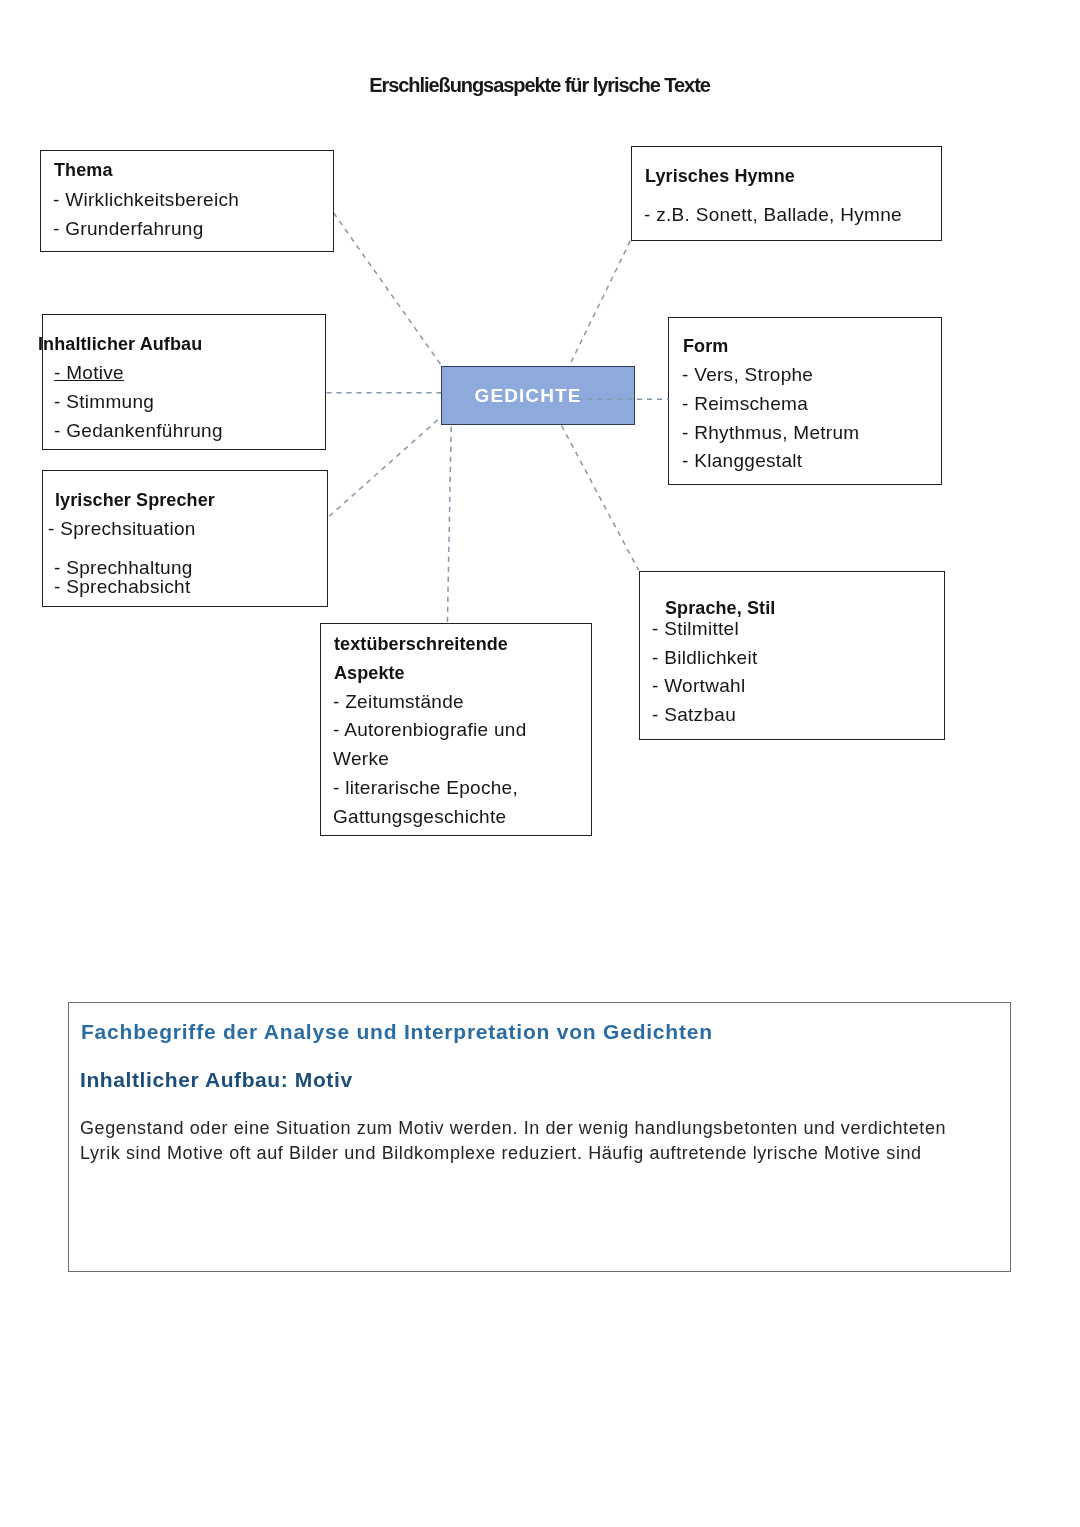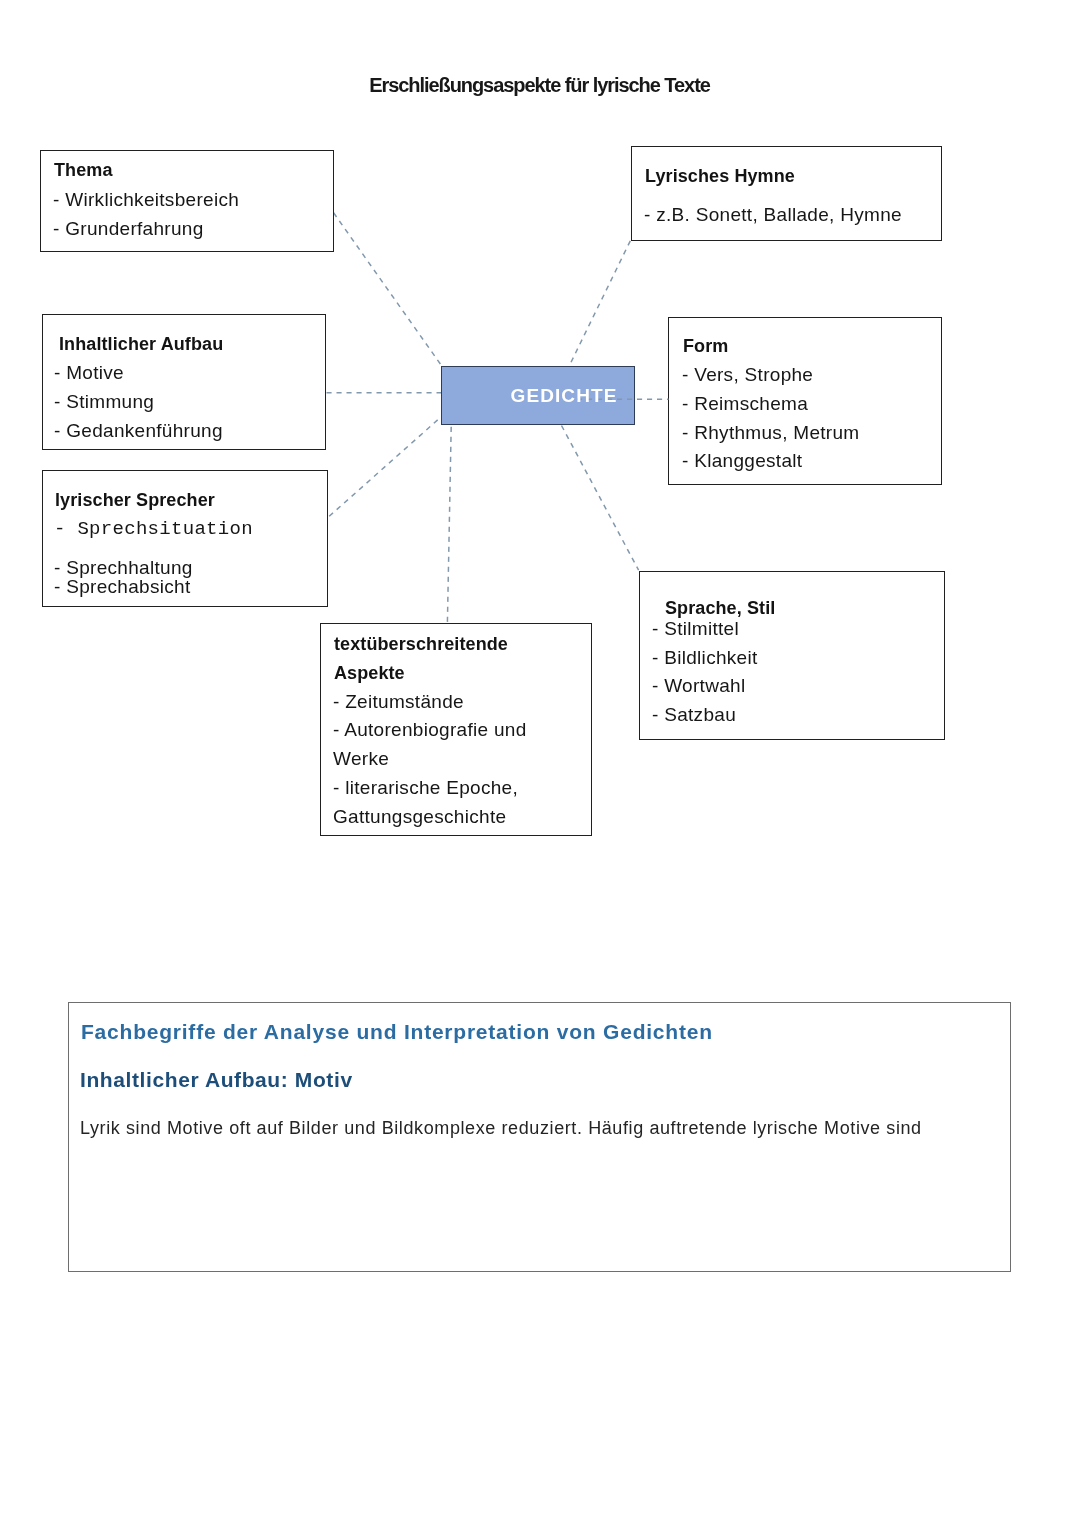--- a/index.html
+++ b/index.html
@@ -66,43 +66,44 @@
 
   <div class="center" style="left:441px;top:366px;width:194px;height:59px;">
   </div>
 
   <svg class="links" viewBox="0 0 1080 1527" style="z-index:5;">
     <g stroke="#8298AD" stroke-width="1.5" fill="none" stroke-dasharray="5.1 4.9" stroke-linecap="butt">
       <line x1="577" y1="399.3" x2="668.5" y2="399.3"></line>
     </g>
   </svg>
 
-  <div class="centerlabel" style="left:441px;top:385px;width:171px;padding-left:36px;">
+  <div class="centerlabel" style="left:441px;top:385px;width:171px;">
     <span>GEDICHTE</span>
   </div>
 
   <div class="infobox" style="left:68px;top:1002px;width:943px;height:270px;">
   </div>
   <div class="ib-h1" style="left:81px;top:1020px;">Fachbegriffe der Analyse und Interpretation von Gedichten</div>
   <div class="ib-h2" style="left:80px;top:1068px;">Inhaltlicher Aufbau: Motiv</div>
   <div class="ib-p" style="left:80px;top:1116px;width:930px;" id="glossary-body">
+      <div>Gegenstand oder eine Situation zum Motiv werden. In der wenig handlungsbetonten und verdichteten</div>
       <div>Lyrik sind Motive oft auf Bilder und Bildkomplexe reduziert. Häufig auftretende lyrische Motive sind</div>
     </div>
 <div class="node" style="left: 40px; top: 150px; width: 294px; height: 102px;"></div>
     <div class="hd" style="position: absolute; left: 54px; top: 160px; z-index: 5;">Thema</div>
     <div class="ln" style="position: absolute; left: 53px; top: 189.2px; z-index: 5;">- Wirklichkeitsbereich</div>
     <div class="ln" style="position: absolute; left: 53px; top: 217.8px; z-index: 5;">- Grunderfahrung</div>
     <div class="node" style="left: 42px; top: 314px; width: 284px; height: 136px;"></div>
-    <div class="hd" style="position: absolute; left: 59px; top: 334px; z-index: 5;">Inhaltlicher Aufbau</div>
-    <div class="ln" style="position: absolute; left: 54px; top: 362px; z-index: 5;">- Motive</div>
+    <div class="hd" style="position: absolute; left: 38px; top: 334px; z-index: 5;">Inhaltlicher Aufbau</div>
+    <div class="ln" style="position: absolute; left: 54px; top: 362px; z-index: 5; text-decoration: underline;">- Motive</div>
     <div class="ln" style="position: absolute; left: 54px; top: 391px; z-index: 5;">- Stimmung</div>
     <div class="ln" style="position: absolute; left: 54px; top: 420px; z-index: 5;">- Gedankenführung</div>
     <div class="node" style="left: 42px; top: 470px; width: 286px; height: 137px;"></div>
     <div class="hd" style="position: absolute; left: 55px; top: 490px; z-index: 5;">lyrischer Sprecher</div>
-    <div class="ln" style="position: absolute; left: 54px; top: 517.9px; z-index: 5; font-family: Liberation Mono, monospace;">- Sprechsituation</div>
+    <div class="ln" style="position: absolute; left: 48px; top: 517.9px; z-index: 5;">- Sprechsituation</div>
     <div class="ln" style="position: absolute; left: 54px; top: 557px; z-index: 5;">- Sprechhaltung</div>
     <div class="ln" style="position: absolute; left: 54px; top: 575.7px; z-index: 5;">- Sprechabsicht</div>
     <div class="node" style="left: 320px; top: 623px; width: 272px; height: 213px;"></div>
     <div class="hd" style="position: absolute; left: 334px; top: 634px; z-index: 5;">textüberschreitende</div>
     <div class="hd" style="position: absolute; left: 334px; top: 663px; z-index: 5;">Aspekte</div>
     <div class="ln" style="position: absolute; left: 333px; top: 690.7px; z-index: 5;">- Zeitumstände</div>
     <div class="ln" style="position: absolute; left: 333px; top: 719.4px; z-index: 5;">- Autorenbiografie und</div>
     <div class="ln" style="position: absolute; left: 333px; top: 748.1px; z-index: 5;">Werke</div>
     <div class="ln" style="position: absolute; left: 333px; top: 776.8px; z-index: 5;">- literarische Epoche,</div>
     <div class="ln" style="position: absolute; left: 333px; top: 805.5px; z-index: 5;">Gattungsgeschichte</div>

